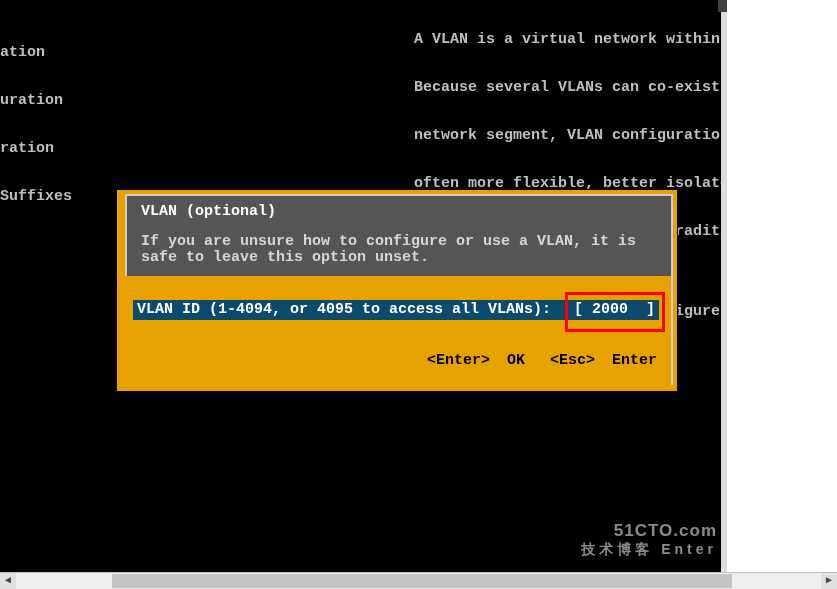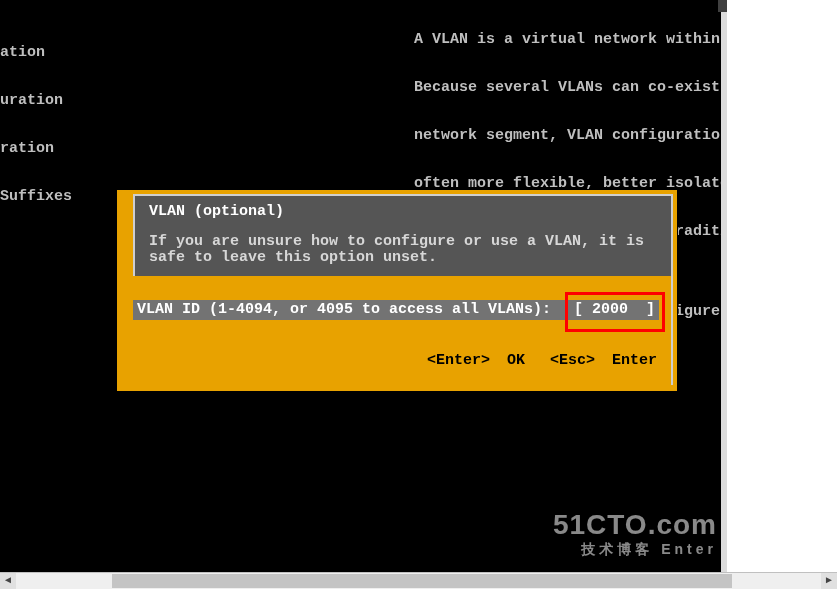--- a/index.html
+++ b/index.html
@@ -56,40 +56,40 @@
 
 .dialog {
   position: absolute;
   left: 117px;
   top: 190px;
   width: 560px;
   background: #e8a200;
   box-shadow: 0 0 0 1px #000;
 }
 .dialog .titlebar {
-  margin: 4px 4px 0 16px;
+  margin: 4px 4px 0 8px;
   border: 2px solid #cfcfcf;
   border-bottom: none;
   background: #555555;
   padding: 8px 14px 10px 14px;
   color: #d7d7d7;
   line-height: 16px;
 }
 .dialog .title {
   color: #fff;
   margin-bottom: 14px;
 }
 .dialog .body {
   margin: 0 4px;
   border-right: 2px solid #cfcfcf;
   padding: 6px 12px 6px 12px;
 }
 .fieldrow {
   position: relative;
-  background: #737373;
+  background: #0c4a6e;
   color: #fff;
   height: 20px;
   margin-top: 18px;
   line-height: 20px;
   padding: 0 4px;
   display: flex;
   justify-content: space-between;
 }
 .fieldrow .bracket {
   letter-spacing: 0;
@@ -124,21 +124,21 @@
   position: absolute;
   right: 10px;
   bottom: 14px;
   text-align: right;
   color: #e5e5e5;
   opacity: 0.6;
   font-family: Arial, sans-serif;
   font-weight: bold;
 }
 .watermark .top {
-  font-size: 28px;
+  font-size: 17px;
   letter-spacing: 1px;
 }
 .watermark .bot {
   font-size: 14px;
   letter-spacing: 4px;
 }
 
 .hscroll {
   position: absolute;
   left: 0;

